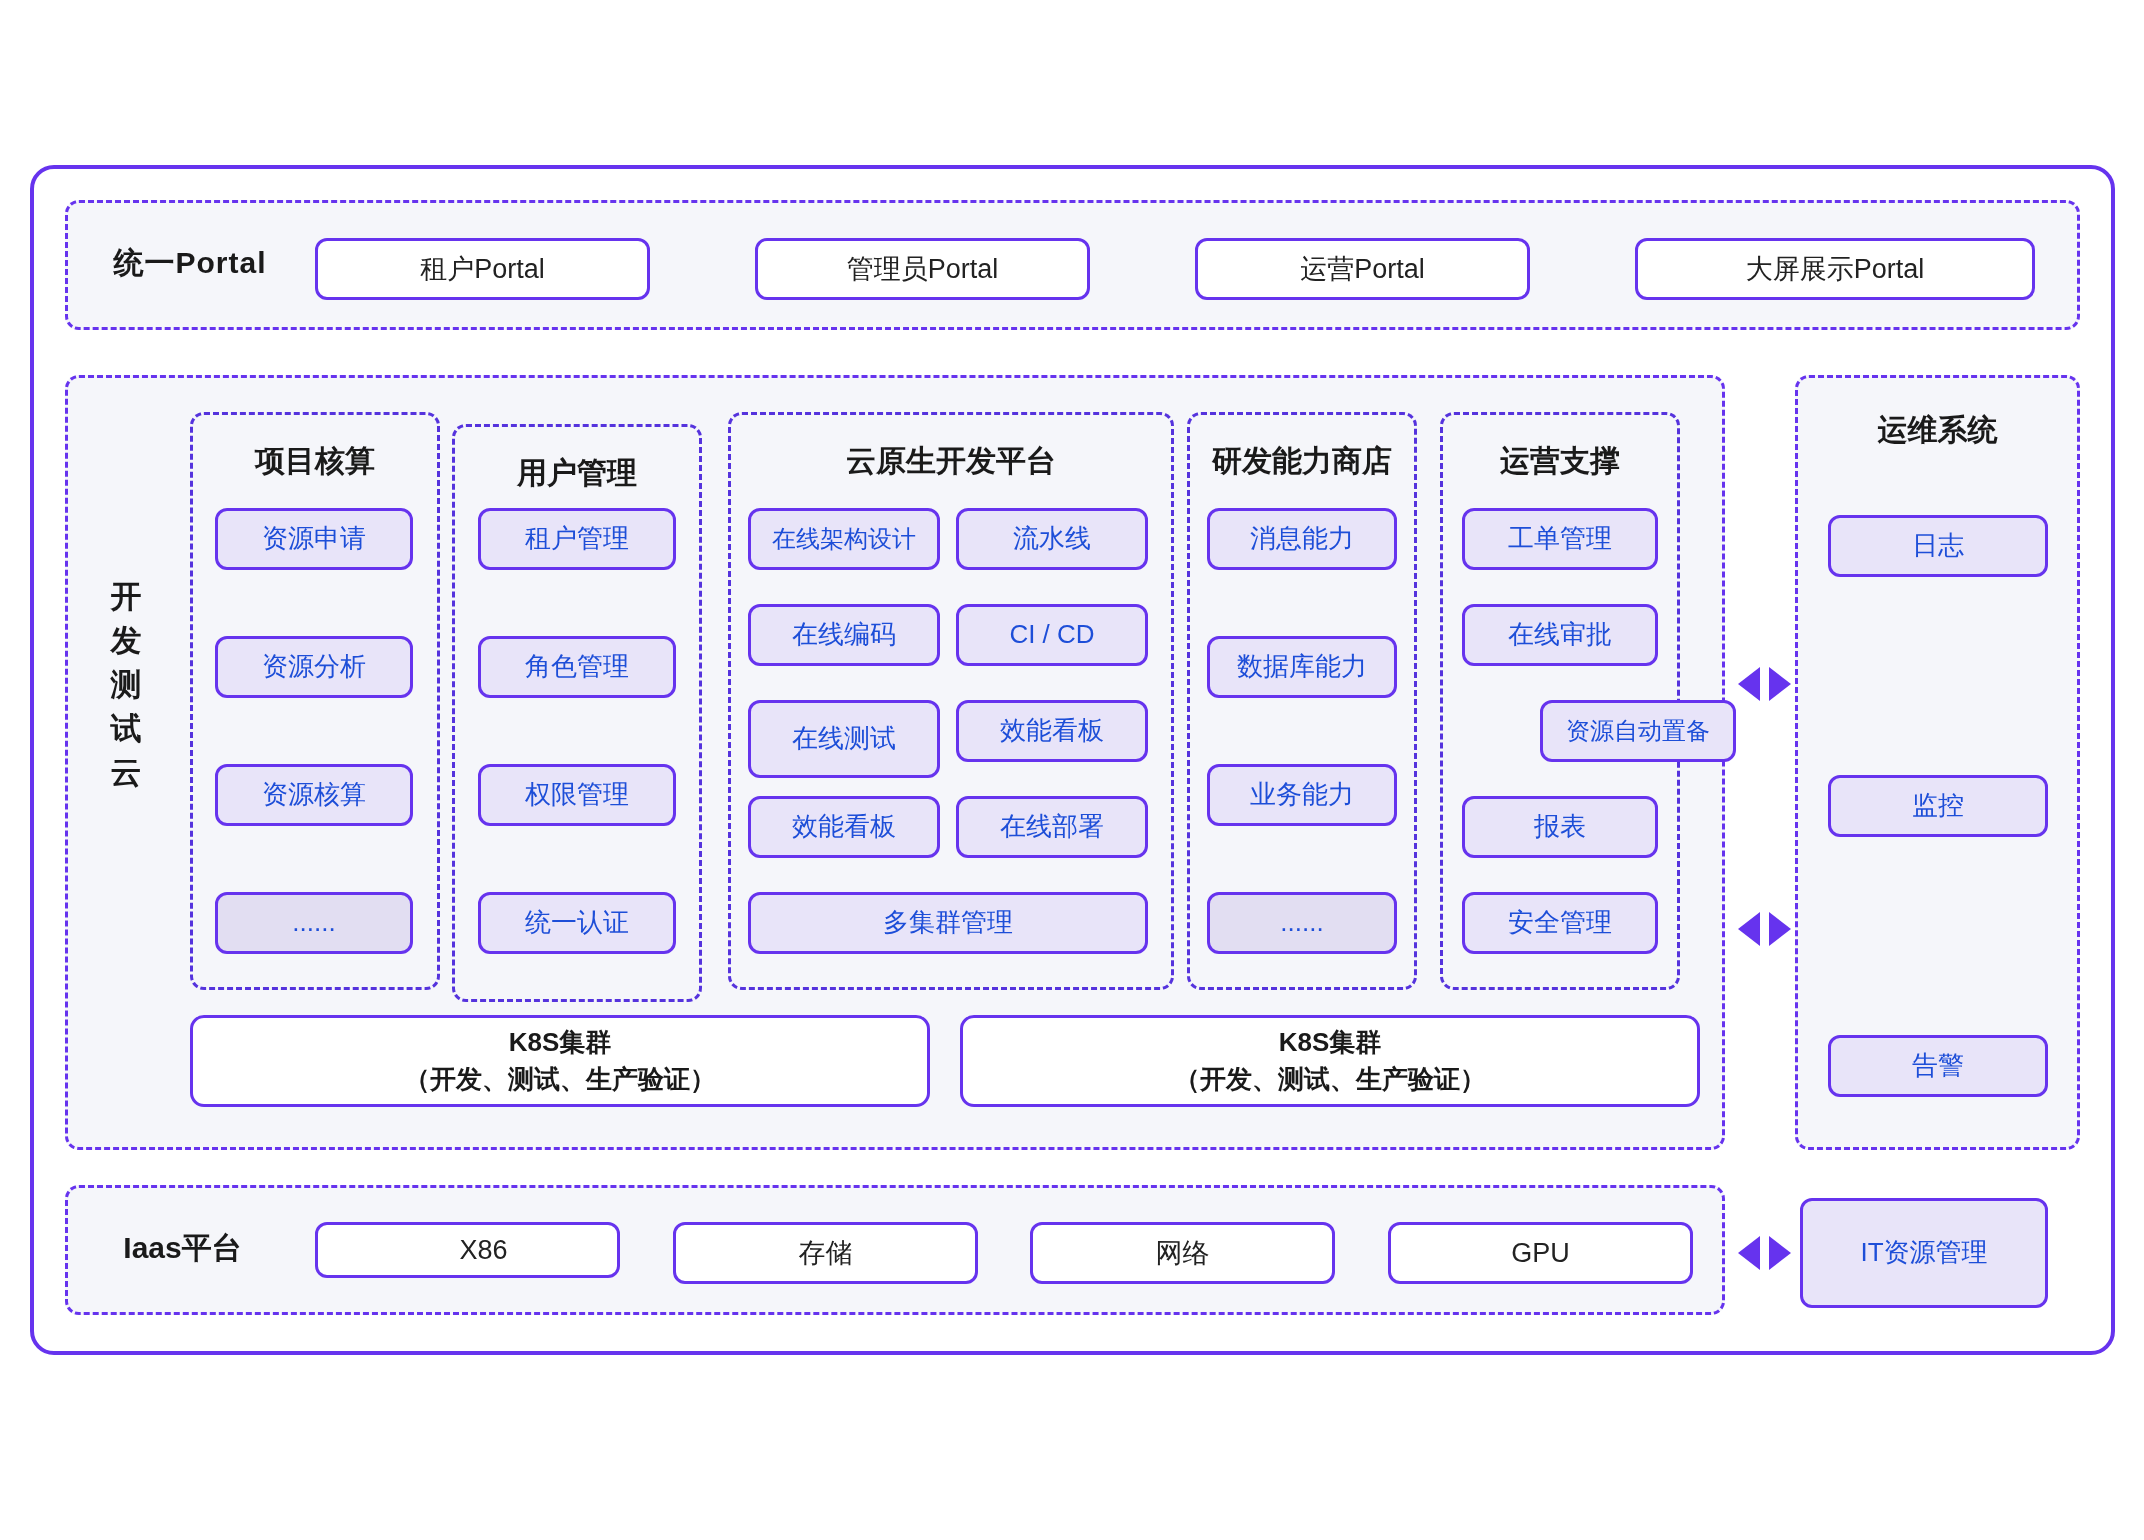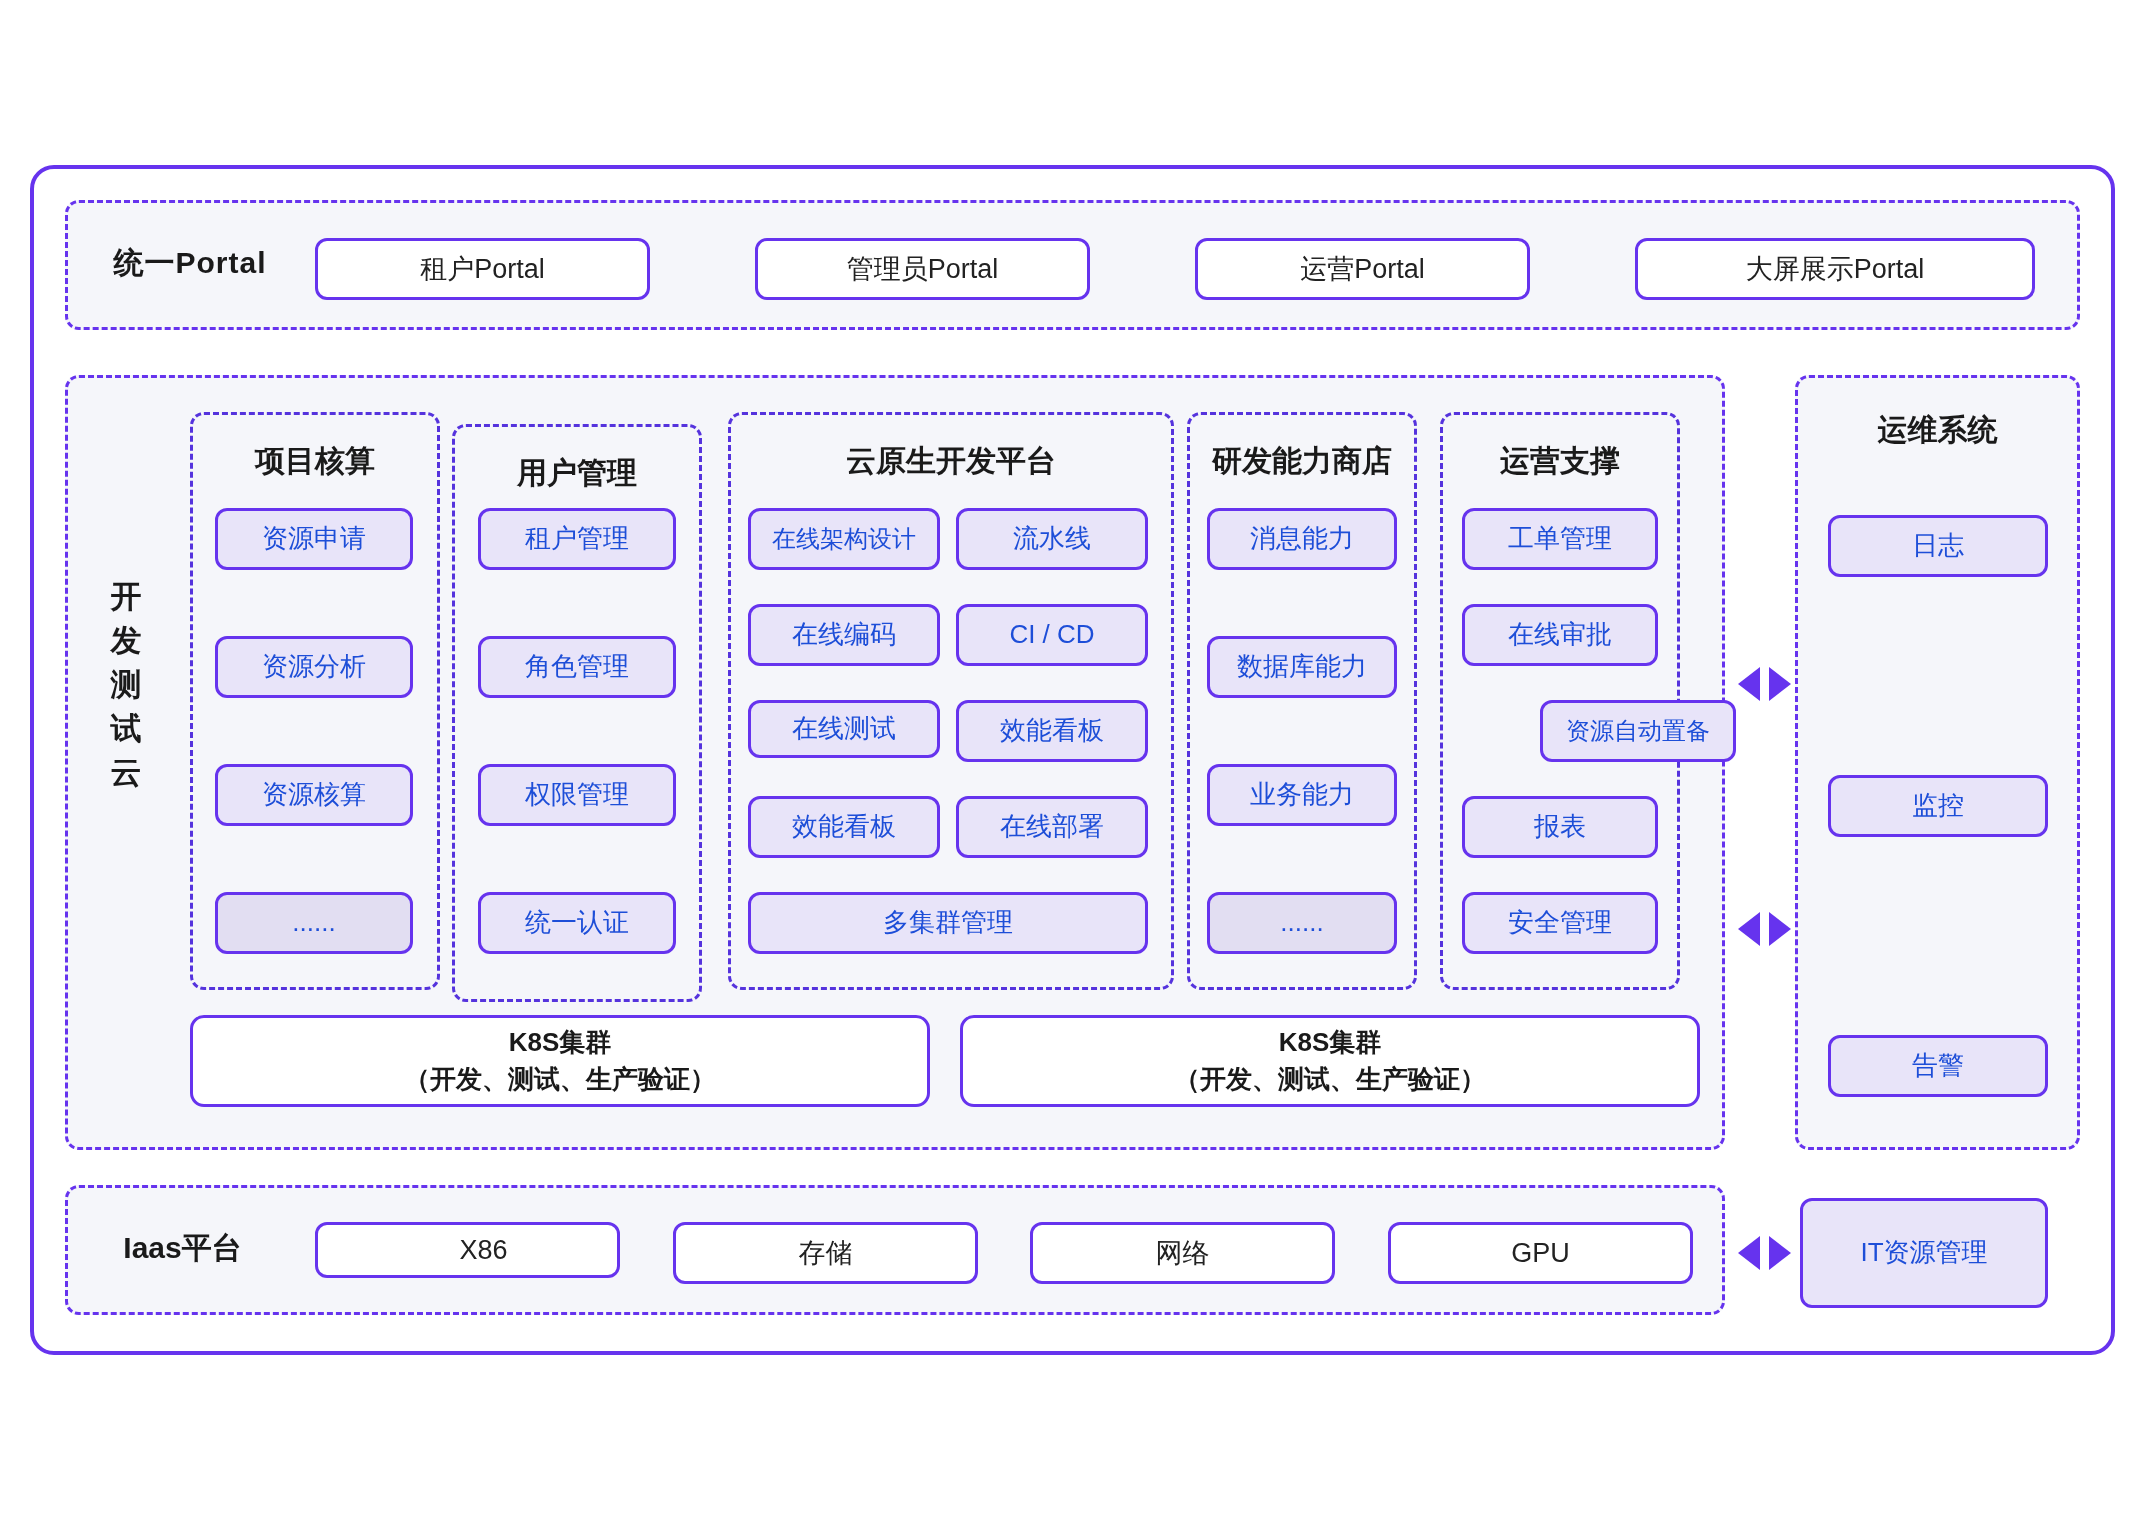--- a/index.html
+++ b/index.html
@@ -137,21 +137,21 @@
   <div class="chip-lav" style="left:478px;top:764px;width:198px;height:62px;">权限管理</div>
   <div class="chip-lav" style="left:478px;top:892px;width:198px;height:62px;">统一认证</div>
 
   <div class="subpanel" style="left:728px;top:412px;width:446px;height:578px;">
     <div class="subtitle">云原生开发平台</div>
   </div>
   <div class="chip-lav" style="left:748px;top:508px;width:192px;height:62px;font-size:24px;">在线架构设计</div>
   <div class="chip-lav" style="left:956px;top:508px;width:192px;height:62px;">流水线</div>
   <div class="chip-lav" style="left:748px;top:604px;width:192px;height:62px;">在线编码</div>
   <div class="chip-lav" style="left:956px;top:604px;width:192px;height:62px;">CI / CD</div>
-  <div class="chip-lav" style="left:748px;top:700px;width:192px;height:58px;">在线测试</div>
+  <div class="chip-lav" style="left:748px;top:700px;width:192px;height:78px;">在线测试</div>
   <div class="chip-lav" style="left:956px;top:700px;width:192px;height:62px;">效能看板</div>
   <div class="chip-lav" style="left:748px;top:796px;width:192px;height:62px;">效能看板</div>
   <div class="chip-lav" style="left:956px;top:796px;width:192px;height:62px;">在线部署</div>
   <div class="chip-lav" style="left:748px;top:892px;width:400px;height:62px;">多集群管理</div>
 
   <div class="subpanel" style="left:1187px;top:412px;width:230px;height:578px;">
     <div class="subtitle">研发能力商店</div>
   </div>
   <div class="chip-lav" style="left:1207px;top:508px;width:190px;height:62px;">消息能力</div>
   <div class="chip-lav" style="left:1207px;top:636px;width:190px;height:62px;">数据库能力</div>

